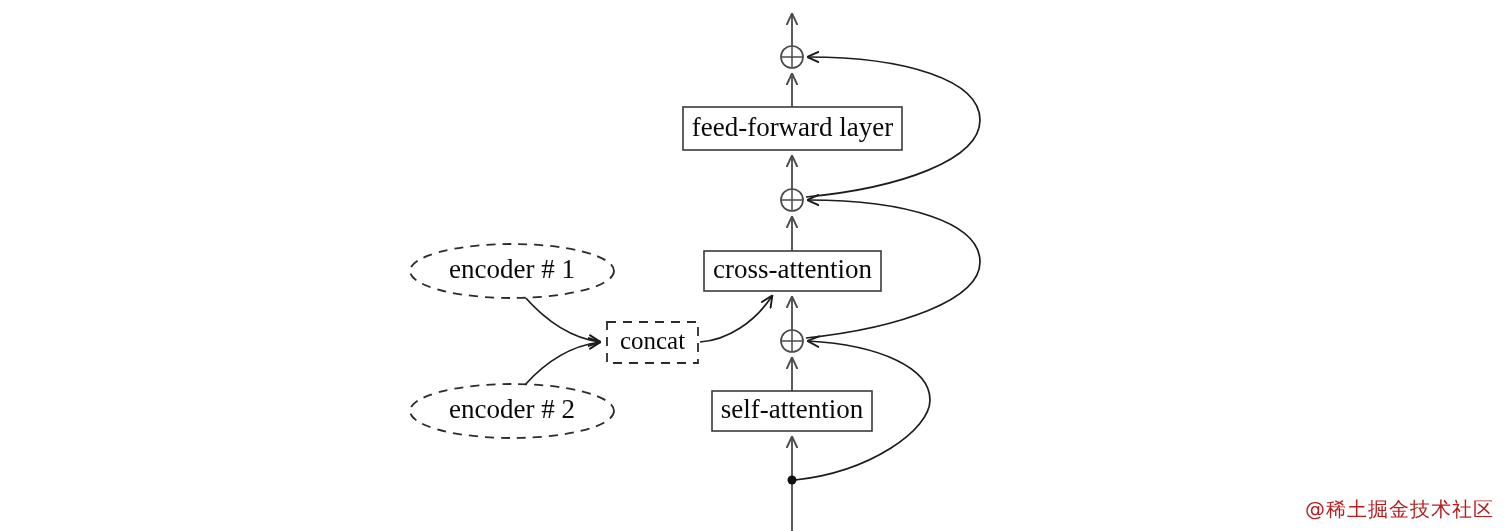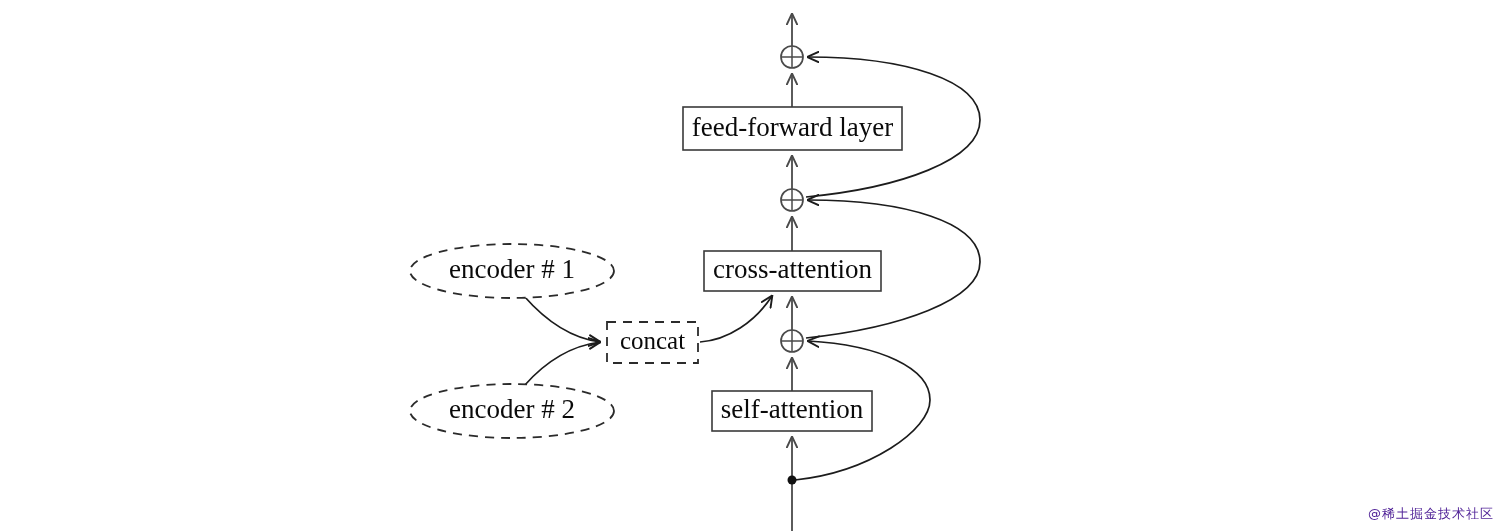--- a/index.html
+++ b/index.html
@@ -80,22 +80,22 @@
     stroke-width: 1.5;
   }
   .branch-dot {
     fill: #111111;
   }
   .watermark {
     position: absolute;
     right: 18px;
     bottom: 8px;
     font-family: "DejaVu Sans", sans-serif;
-    font-size: 13px;
-    color: #4c1d95;
+    font-size: 20px;
+    color: #b91c1c;
     letter-spacing: 1px;
     user-select: none;
     white-space: nowrap;
   }
 </style>
 </head>
 <body>
 
 <div id="diagram-root">
 

